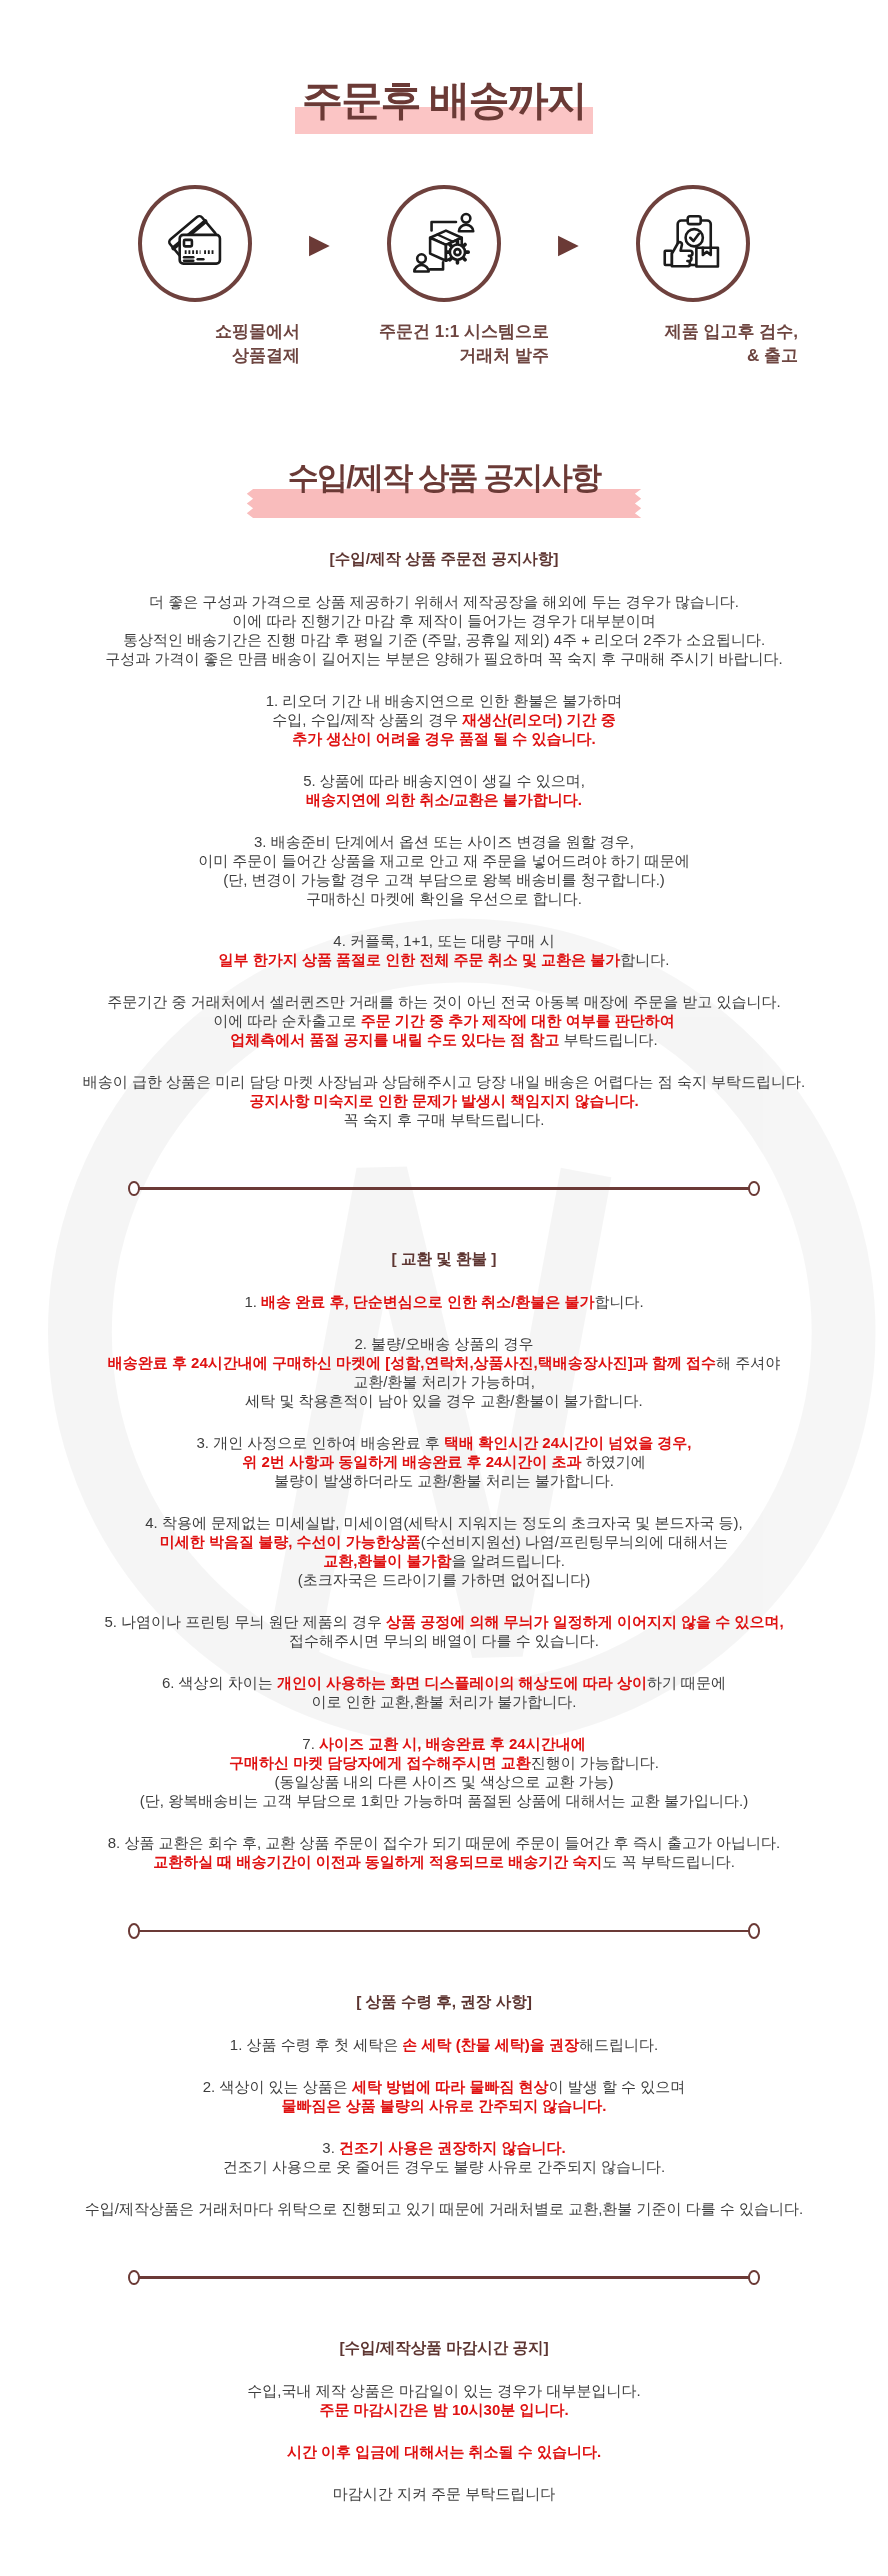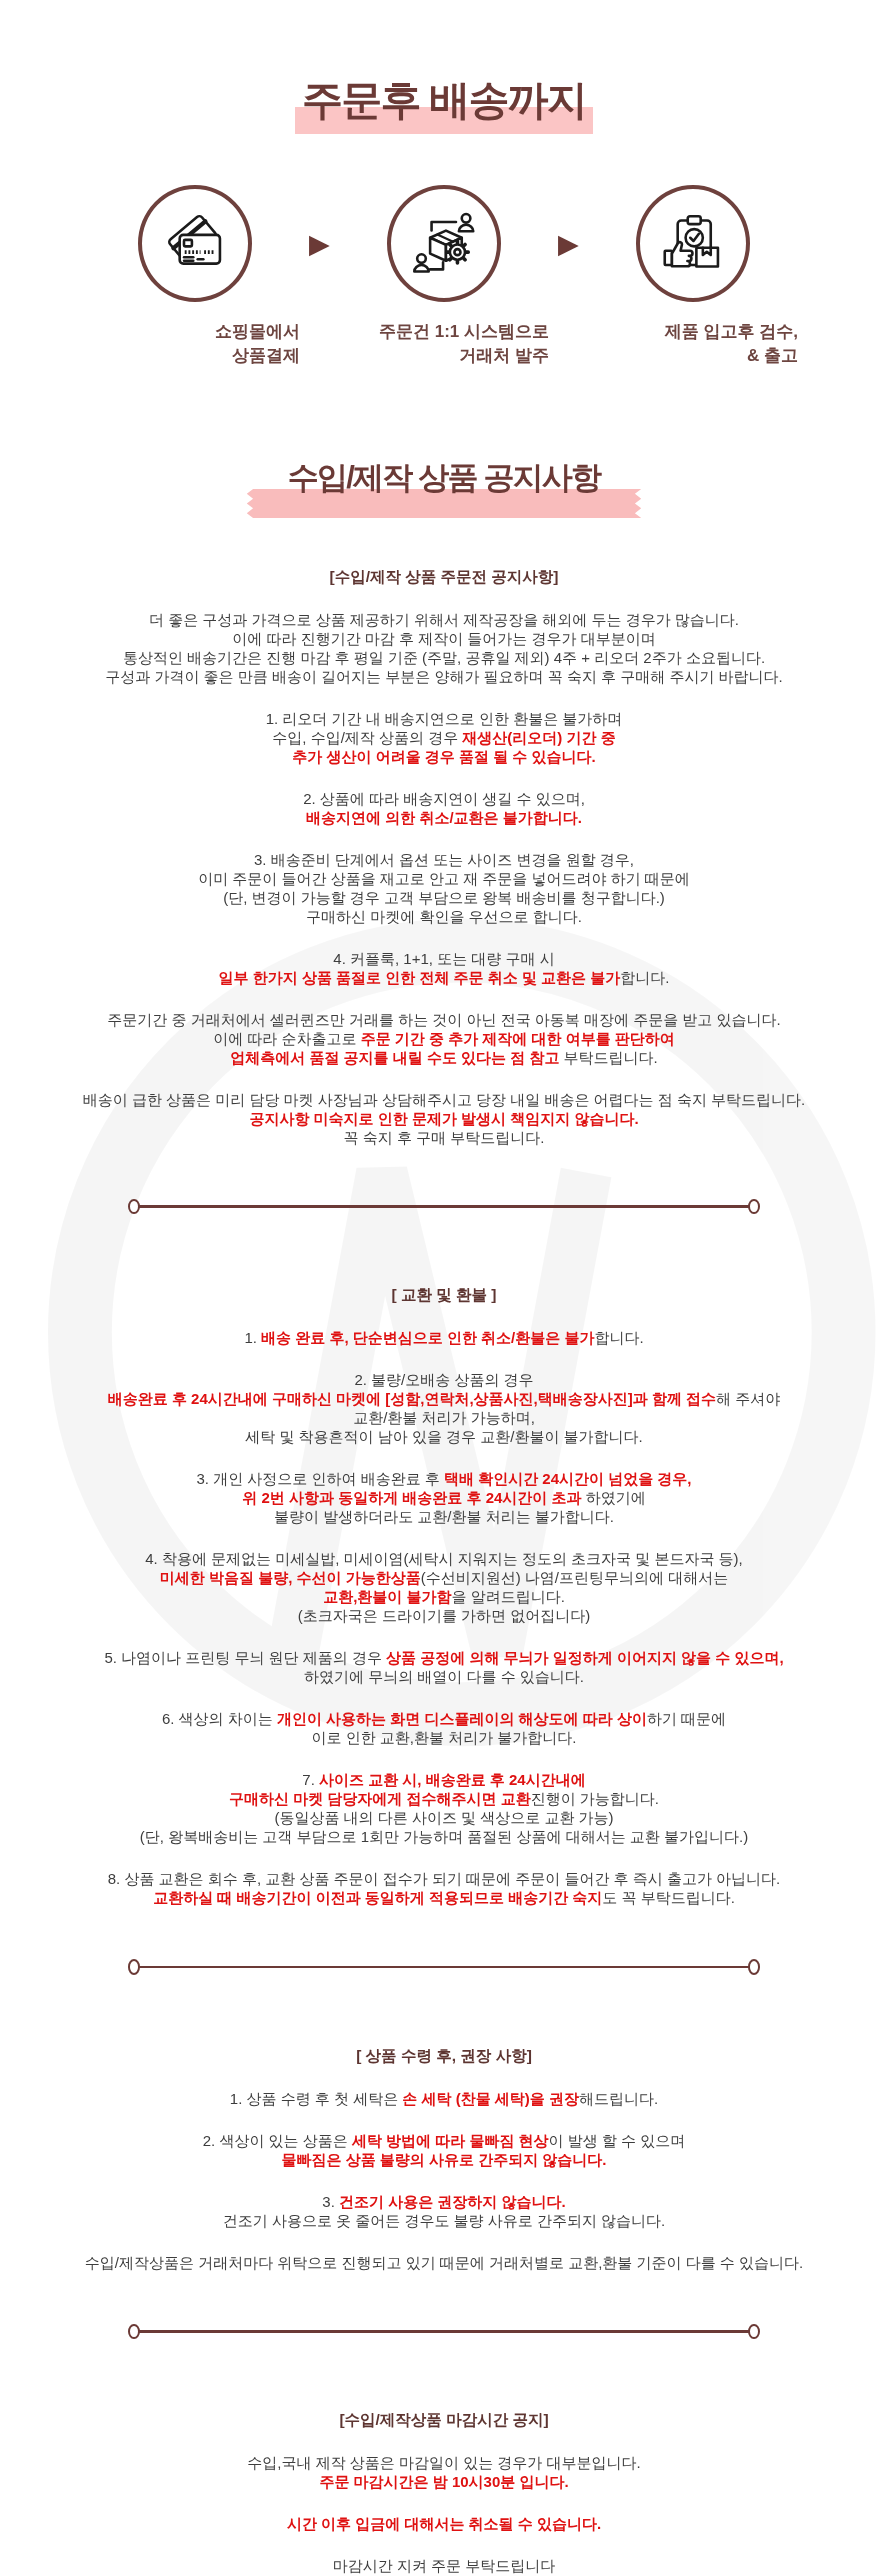--- a/index.html
+++ b/index.html
@@ -30,21 +30,21 @@
 
   
   .title2wrap{margin:92px auto 0;width:fit-content;position:relative;}
   .ribbon{position:absolute;left:-41px;right:-41px;top:29px;height:29px;background:var(--pink2);
           clip-path:polygon(1.6% 0,100% 0,98.4% 16%,100% 33%,98.4% 50%,100% 66%,98.4% 83%,100% 100%,
                             1.6% 100%,0 83%,1.6% 66%,0 50%,1.6% 33%,0 16%);}
   .title2{position:relative;margin:0;font-size:31px;line-height:1.15;letter-spacing:-1.8px;
           font-weight:900;color:var(--brown);}
 
   
-  .section-heading{margin-top:70px;font-size:15.5px;font-weight:700;color:#5d3531;line-height:21px;}
+  .section-heading{margin-top:52px;font-size:15.5px;font-weight:700;color:#5d3531;line-height:21px;}
   .block{margin-top:23px;}
   .line{font-size:15px;line-height:19px;}
   .seg{color:var(--text);}
   .seg.red{color:var(--red);font-weight:700;}
 
   
   .divider{width:632px;margin:52px auto;display:flex;align-items:center;}
   .divider .ring{width:8px;height:11.5px;border:2.7px solid var(--brown);border-radius:50%;background:#fff;flex:none;}
   .divider .dline{flex:1;height:2.7px;background:var(--brown);margin:0 -0.9px;}
 </style>
@@ -153,21 +153,21 @@
           <div class="line"><span class="seg">이에 따라 진행기간 마감 후 제작이 들어가는 경우가 대부분이며</span></div>
           <div class="line"><span class="seg">통상적인 배송기간은 진행 마감 후 평일 기준 (주말, 공휴일 제외) 4주 + 리오더 2주가 소요됩니다.</span></div>
           <div class="line"><span class="seg">구성과 가격이 좋은 만큼 배송이 길어지는 부분은 양해가 필요하며 꼭 숙지 후 구매해 주시기 바랍니다.</span></div>
         </div>
         <div class="block">
           <div class="line"><span class="seg">1. 리오더 기간 내 배송지연으로 인한 환불은 불가하며</span></div>
           <div class="line"><span class="seg">수입, 수입/제작 상품의 경우 </span><span class="seg red">재생산(리오더) 기간 중</span></div>
           <div class="line"><span class="seg red">추가 생산이 어려울 경우 품절 될 수 있습니다.</span></div>
         </div>
         <div class="block">
-          <div class="line"><span class="seg">2. 상품에 따라 배송지연이 생길 수 있으며,</span></div>
+          <div class="line"><span class="seg">5. 상품에 따라 배송지연이 생길 수 있으며,</span></div>
           <div class="line"><span class="seg red">배송지연에 의한 취소/교환은 불가합니다.</span></div>
         </div>
         <div class="block">
           <div class="line"><span class="seg">3. 배송준비 단계에서 옵션 또는 사이즈 변경을 원할 경우,</span></div>
           <div class="line"><span class="seg">이미 주문이 들어간 상품을 재고로 안고 재 주문을 넣어드려야 하기 때문에</span></div>
           <div class="line"><span class="seg">(단, 변경이 가능할 경우 고객 부담으로 왕복 배송비를 청구합니다.)</span></div>
           <div class="line"><span class="seg">구매하신 마켓에 확인을 우선으로 합니다.</span></div>
         </div>
         <div class="block">
           <div class="line"><span class="seg">4. 커플룩, 1+1, 또는 대량 구매 시</span></div>
@@ -204,21 +204,21 @@
           <div class="line"><span class="seg">불량이 발생하더라도 교환/환불 처리는 불가합니다.</span></div>
         </div>
         <div class="block">
           <div class="line"><span class="seg">4. 착용에 문제없는 미세실밥, 미세이염(세탁시 지워지는 정도의 초크자국 및 본드자국 등),</span></div>
           <div class="line"><span class="seg red">미세한 박음질 불량, 수선이 가능한상품</span><span class="seg">(수선비지원선) 나염/프린팅무늬의에 대해서는</span></div>
           <div class="line"><span class="seg red">교환,환불이 불가함</span><span class="seg">을 알려드립니다.</span></div>
           <div class="line"><span class="seg">(초크자국은 드라이기를 가하면 없어집니다)</span></div>
         </div>
         <div class="block">
           <div class="line"><span class="seg">5. 나염이나 프린팅 무늬 원단 제품의 경우 </span><span class="seg red">상품 공정에 의해 무늬가 일정하게 이어지지 않을 수 있으며,</span></div>
-          <div class="line"><span class="seg">하였기에 무늬의 배열이 다를 수 있습니다.</span></div>
+          <div class="line"><span class="seg">접수해주시면 무늬의 배열이 다를 수 있습니다.</span></div>
         </div>
         <div class="block">
           <div class="line"><span class="seg">6. 색상의 차이는 </span><span class="seg red">개인이 사용하는 화면 디스플레이의 해상도에 따라 상이</span><span class="seg">하기 때문에</span></div>
           <div class="line"><span class="seg">이로 인한 교환,환불 처리가 불가합니다.</span></div>
         </div>
         <div class="block">
           <div class="line"><span class="seg">7. </span><span class="seg red">사이즈 교환 시, 배송완료 후 24시간내에</span></div>
           <div class="line"><span class="seg red">구매하신 마켓 담당자에게 접수해주시면 교환</span><span class="seg">진행이 가능합니다.</span></div>
           <div class="line"><span class="seg">(동일상품 내의 다른 사이즈 및 색상으로 교환 가능)</span></div>
           <div class="line"><span class="seg">(단, 왕복배송비는 고객 부담으로 1회만 가능하며 품절된 상품에 대해서는 교환 불가입니다.)</span></div>

